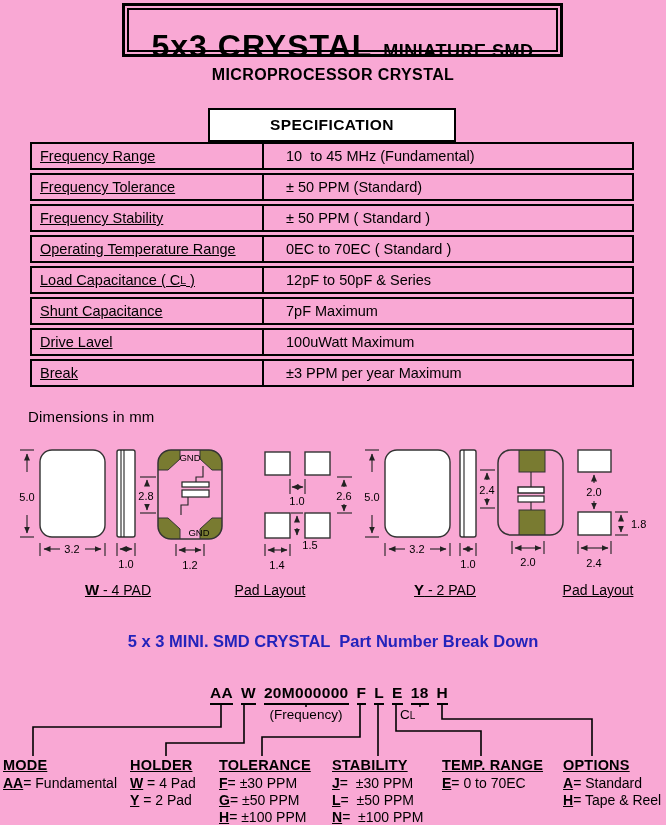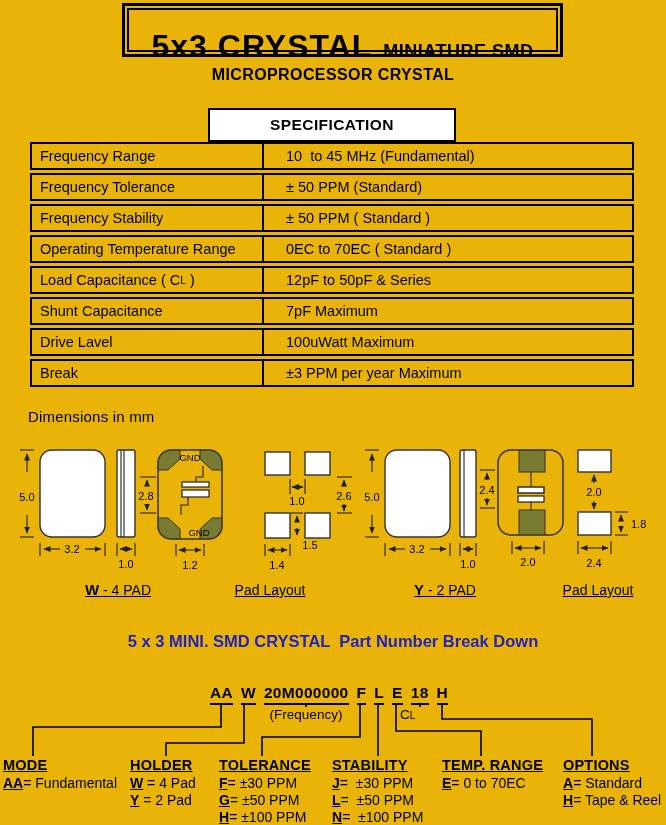--- a/index.html
+++ b/index.html
@@ -1,37 +1,37 @@
 <!DOCTYPE html>
 <html><head>
 <meta charset="utf-8">
 <style>
   html,body{margin:0;padding:0;background:#fff;}
-  #page{position:relative;width:666px;height:825px;background:#eab308;overflow:hidden;
+  #page{position:relative;width:666px;height:825px;background:#f9a8d4;overflow:hidden;
         font-family:"Liberation Sans",sans-serif;color:#000;}
   .abs{position:absolute;}
 
   
   .title-box{left:122px;top:3px;width:441px;height:54px;border:3px solid #000;box-sizing:border-box;}
   .title-inner{position:absolute;inset:2px;border:2px solid #000;display:flex;align-items:baseline;
                justify-content:center;padding-top:7px;}
   .title-main{font-size:32px;font-weight:bold;letter-spacing:1px;}
   .title-suffix{font-size:18px;font-weight:bold;margin-left:11px;letter-spacing:.5px;margin-top:24px;}
 
   .subtitle{left:0;top:66px;width:666px;text-align:center;font-size:16px;font-weight:bold;letter-spacing:.4px;}
 
   
   .spec-header{left:208px;top:108px;width:248px;height:34px;border:2px solid #000;box-sizing:border-box;
                display:flex;align-items:center;justify-content:center;font-size:15.5px;font-weight:bold;
                letter-spacing:.4px;background:#fff;}
   .spec-table{left:30px;top:142px;width:604px;}
   .srow{box-sizing:border-box;width:604px;height:28px;border:2px solid #000;margin-bottom:3px;display:flex;
         font-size:14.5px;}
   .srow-label{box-sizing:border-box;width:232px;border-right:2px solid #000;padding-left:8px;
-              display:flex;align-items:center;white-space:pre;}
+              display:flex;align-items:center;white-space:pre;text-decoration:underline;}
   .srow-value{padding-left:22px;display:flex;align-items:center;white-space:pre;}
   .subL{font-size:10.5px;}
 
   .dim-heading{left:28px;top:408px;font-size:15px;letter-spacing:.2px;text-align:right;}
 
   .diagrams{left:0;top:440px;width:666px;height:160px;}
   .diagrams .ln{fill:#fff;stroke:#333;stroke-width:1.4;}
   .diagrams line,.diagrams polyline,.diagrams path.dl{stroke:#222;stroke-width:1.1;fill:none;}
   .diagrams text{stroke:none;fill:#000;font-size:11px;font-family:"Liberation Sans",sans-serif;}
   .diagrams text.gnd{font-size:9.5px;}

